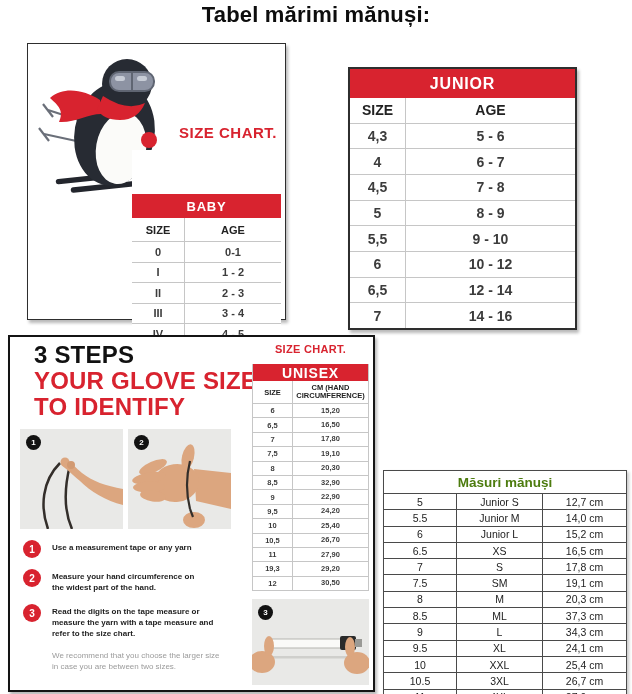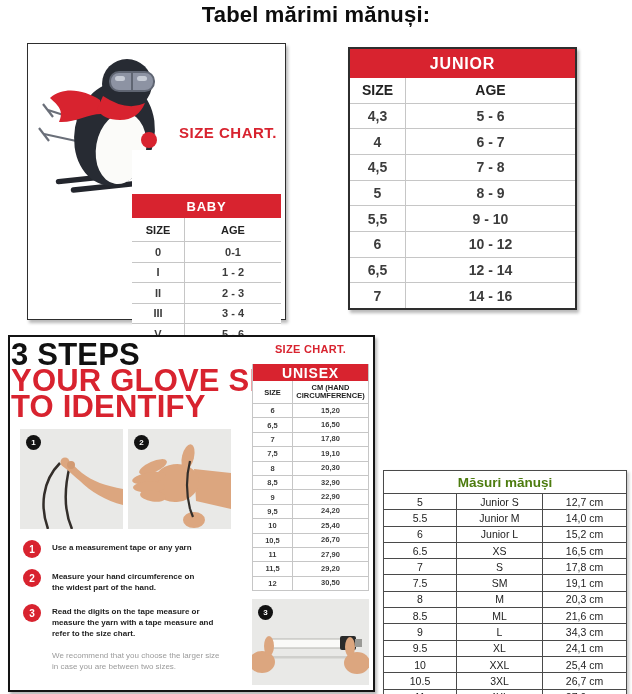--- a/index.html
+++ b/index.html
@@ -10,21 +10,21 @@
   .abs{position:absolute;}
   
   .page-title{
     top:2px;left:0;width:100%;text-align:center;
     font-size:22px;font-weight:bold;color:#0d0d0d;letter-spacing:0.2px;
   }
   
   .panel{background:#fff;border:2px solid var(--dark);box-sizing:border-box;
          box-shadow:2px 3px 3px rgba(0,0,0,0.28);}
   .panel-baby{left:27px;top:43px;width:259px;height:277px;border-width:1.5px;}
-  .panel-junior{left:348px;top:47px;width:229px;height:263px;}
+  .panel-junior{left:348px;top:67px;width:229px;height:263px;}
   .panel-steps{left:8px;top:335px;width:367px;height:357px;border-color:#141414;}
   
   .szt{display:flex;flex-direction:column;box-sizing:border-box;background:#fff;}
   .szt-bar{background:var(--red);color:#fff;font-weight:bold;text-align:center;
            display:flex;align-items:center;justify-content:center;letter-spacing:0.8px;}
   .szt-row{display:flex;border-top:1px solid var(--row_line);}
   .szt-row .c1{border-right:1px solid var(--row_line);display:flex;align-items:center;justify-content:center;}
   .szt-row .c2{flex:1;display:flex;align-items:center;justify-content:center;text-align:center;}
   .szt-head{font-weight:bold;color:#222;}
   .szt-data{font-weight:bold;color:var(--text_dark);}
@@ -43,21 +43,21 @@
   .unisex-tbl{left:242px;top:27px;width:117px;border:1px solid var(--row_line);border-top:none;}
   .unisex-tbl .szt-bar{height:17px;font-size:14px;}
   .unisex-tbl .szt-row{height:22px;font-size:7.5px;}
   .unisex-tbl .szt-row.szt-data{height:13.4px;}
   .unisex-tbl .c1{width:39px;}
   .unisex-tbl .c2{line-height:8px;padding:0 2px;}
   
   .size-chart-label-a{right:8px;top:80px;color:var(--red);font-weight:bold;font-size:15px;letter-spacing:0.5px;}
   .penguin-box{left:2px;top:2px;width:152px;height:152px;}
   
-  .steps-heading{left:1px;top:5px;font-weight:bold;font-size:31px;line-height:26px;letter-spacing:0.2px;}
+  .steps-heading{left:24px;top:5px;font-weight:bold;font-size:24px;line-height:26px;letter-spacing:0.2px;}
   .steps-heading .black{color:#111;}
   .steps-heading .red{color:var(--red);}
   .photos-row{left:10px;top:92px;display:flex;gap:5px;}
   .photo{width:103px;height:100px;background:var(--photo_bg);position:relative;}
   .photo svg{position:absolute;left:0;top:0;}
   .badge{position:absolute;border-radius:50%;color:#fff;font-weight:bold;
          display:flex;align-items:center;justify-content:center;}
   .badge-black{left:6px;top:6px;width:15px;height:15px;background:#121212;font-size:8px;}
   .steps-list{left:13px;top:203px;display:flex;flex-direction:column;gap:11px;width:210px;}
   .step-item{display:flex;gap:11px;}
@@ -127,20 +127,24 @@
     </div>
     <div class="szt-row szt-data">
       <div class="c1">II</div>
       <div class="c2">2 - 3</div>
     </div>
     <div class="szt-row szt-data">
       <div class="c1">III</div>
       <div class="c2">3 - 4</div>
     </div>
     <div class="szt-row szt-data">
+      <div class="c1">IV</div>
+      <div class="c2">4 - 5</div>
+    </div>
+    <div class="szt-row szt-data">
       <div class="c1">V</div>
       <div class="c2">5 - 6</div>
     </div>
   </div>
 </div>
 
 <div class="abs panel panel-junior">
   <div class="abs szt junior-tbl">
     <div class="szt-bar">JUNIOR</div>
     <div class="szt-row szt-head" style="border-top:none;">
@@ -279,21 +283,21 @@
     </div>
     <div class="szt-row szt-data">
       <div class="c1">10,5</div>
       <div class="c2">26,70</div>
     </div>
     <div class="szt-row szt-data">
       <div class="c1">11</div>
       <div class="c2">27,90</div>
     </div>
     <div class="szt-row szt-data">
-      <div class="c1">11,5</div>
+      <div class="c1">19,3</div>
       <div class="c2">29,20</div>
     </div>
     <div class="szt-row szt-data">
       <div class="c1">12</div>
       <div class="c2">30,50</div>
     </div>
   </div>
 
   <div class="abs photo3">
     <svg width="117" height="86" viewBox="0 0 117 86">
@@ -336,21 +340,21 @@
   <div class="m-cell">7.5</div>
   <div class="m-cell">SM</div>
   <div class="m-cell">19,1 cm</div>
 
   <div class="m-cell">8</div>
   <div class="m-cell">M</div>
   <div class="m-cell">20,3 cm</div>
 
   <div class="m-cell">8.5</div>
   <div class="m-cell">ML</div>
-  <div class="m-cell">21,6 cm</div>
+  <div class="m-cell">37,3 cm</div>
 
   <div class="m-cell">9</div>
   <div class="m-cell">L</div>
   <div class="m-cell">34,3 cm</div>
 
   <div class="m-cell">9.5</div>
   <div class="m-cell">XL</div>
   <div class="m-cell">24,1 cm</div>
 
   <div class="m-cell">10</div>

